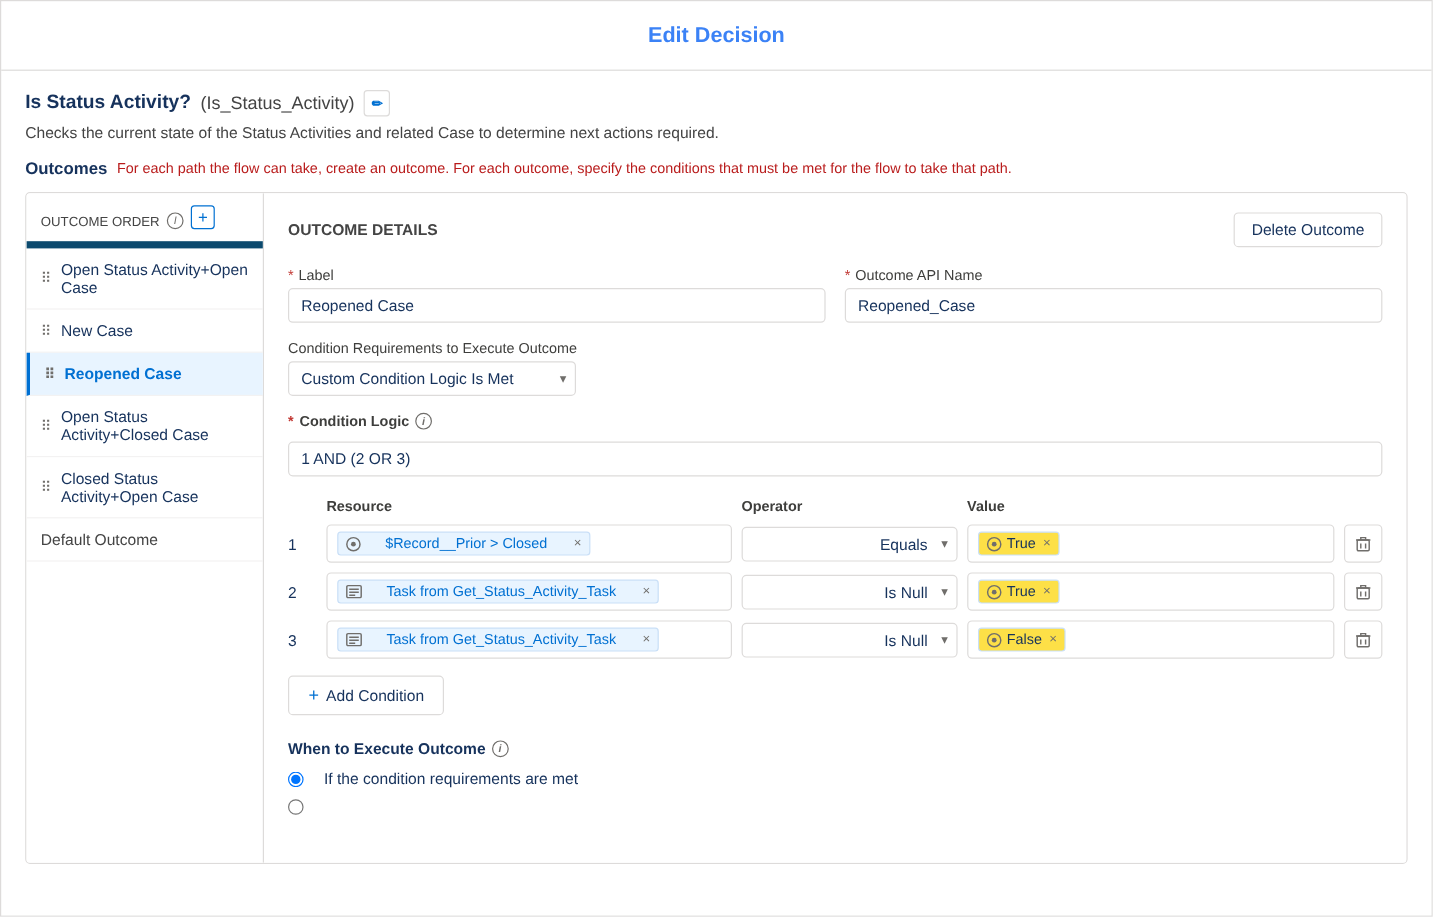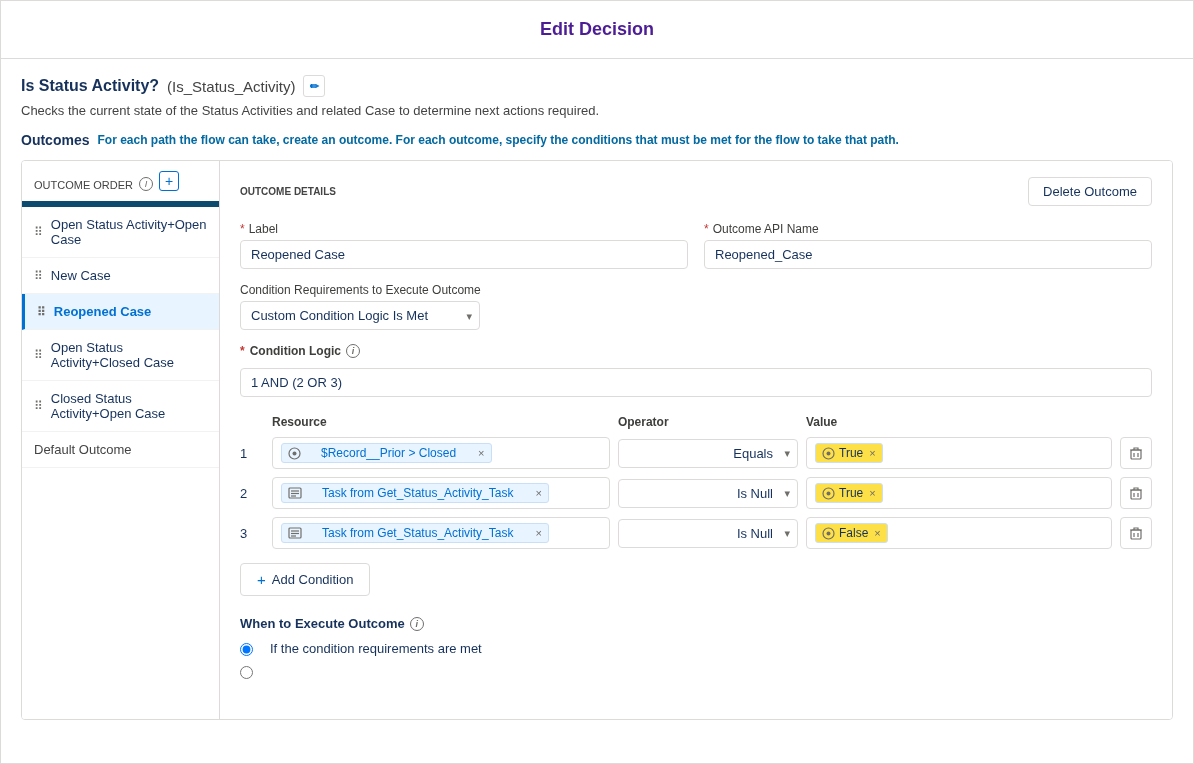--- a/index.html
+++ b/index.html
@@ -1,35 +1,35 @@
 <!DOCTYPE html>
 <html><head>
   <meta charset="utf-8">
   <style>
     * { box-sizing: border-box; margin: 0; padding: 0; }
     body { font-family: -apple-system, BlinkMacSystemFont, 'Segoe UI', sans-serif; font-size: 13px; color: #16325c; background: #f3f2f2; }
     .page-container { width: 1194px; min-height: 764px; background: #fff; border: 1px solid #dddbda; }
-    .page-header { text-align: center; padding: 18px; border-bottom: 1px solid #dddbda; font-size: 18px; font-weight: 600; color: #4c1d95; }
+    .page-header { text-align: center; padding: 18px; border-bottom: 1px solid #dddbda; font-size: 18px; font-weight: 600; color: #3b82f6; }
     .content-area { padding: 16px 20px 0 20px; }
     .decision-title { font-size: 16px; font-weight: 700; display: flex; align-items: center; gap: 8px; margin-bottom: 6px; }
     .edit-icon { display: inline-flex; align-items: center; justify-content: center; width: 22px; height: 22px; border: 1px solid #dddbda; border-radius: 3px; cursor: pointer; font-size: 11px; color: #0070d2; background: #fff; }
     .decision-desc { font-size: 13px; color: #444; margin-bottom: 14px; }
     .outcomes-header { font-size: 14px; font-weight: 700; display: flex; align-items: center; gap: 8px; margin-bottom: 12px; }
-    .outcomes-header .outcomes-desc { font-size: 12px; font-weight: 700; color: #0369a1; }
+    .outcomes-header .outcomes-desc { font-size: 12px; font-weight: 400; color: #b91c1c; }
     .main-layout { display: flex; border: 1px solid #dddbda; border-radius: 4px; overflow: hidden; min-height: 560px; }
     .sidebar { width: 198px; border-right: 1px solid #dddbda; background: #fff; flex-shrink: 0; }
     .sidebar-header { padding: 10px 12px; font-size: 11px; font-weight: 400; color: #444; text-transform: uppercase; display: flex; align-items: flex-end; gap: 6px; border-bottom: 6px solid #0c4a6e; }
     .add-btn { width: 20px; height: 20px; border: 1px solid #0070d2; border-radius: 3px; color: #0070d2; font-size: 14px; display: flex; align-items: center; justify-content: center; cursor: pointer; line-height: 1; }
     .info-icon { display: inline-flex; align-items: center; justify-content: center; width: 14px; height: 14px; border-radius: 50%; border: 1px solid #706e6b; color: #706e6b; font-size: 9px; font-style: italic; cursor: pointer; }
     .sidebar-item { display: flex; align-items: center; padding: 10px 12px; cursor: pointer; border-bottom: 1px solid #f3f2f2; gap: 6px; font-size: 13px; color: #16325c; }
     .sidebar-item.active { background: #e8f4ff; color: #0070d2; font-weight: 600; border-left: 3px solid #0070d2; }
     .sidebar-item .drag-handle { color: #706e6b; font-size: 12px; margin-right: 2px; }
     .detail-panel { flex: 1; padding: 16px 20px; background: #fff; overflow-y: auto; }
     .detail-panel-header { display: flex; align-items: center; justify-content: space-between; margin-bottom: 16px; }
-    .detail-panel-title { font-size: 10px; font-weight: 700; color: #444; text-transform: uppercase; text-align: center; }
+    .detail-panel-title { font-size: 13px; font-weight: 700; color: #444; text-transform: uppercase; text-align: center; }
     .delete-btn { border: 1px solid #dddbda; background: #fff; color: #16325c; padding: 6px 14px; border-radius: 4px; cursor: pointer; font-size: 13px; }
     .form-row { display: flex; gap: 16px; margin-bottom: 14px; }
     .form-group { display: flex; flex-direction: column; gap: 4px; }
     .form-group.half { flex: 1; }
     .form-label { font-size: 12px; color: #3e3e3c; display: flex; align-items: center; gap: 4px; }
     .form-input { border: 1px solid #dddbda; border-radius: 4px; padding: 6px 10px; font-size: 13px; color: #16325c; outline: none; width: 100%; }
     .form-select-wrapper { position: relative; display: inline-block; width: 240px; }
     .form-select { border: 1px solid #dddbda; border-radius: 4px; padding: 6px 30px 6px 10px; font-size: 13px; color: #16325c; outline: none; width: 100%; appearance: none; background: #fff; cursor: pointer; }
     .select-arrow { position: absolute; right: 8px; top: 50%; transform: translateY(-50%); pointer-events: none; color: #706e6b; font-size: 11px; }
     .section-label { font-size: 12px; font-weight: 600; color: #3e3e3c; display: flex; align-items: center; gap: 5px; margin-bottom: 6px; }

